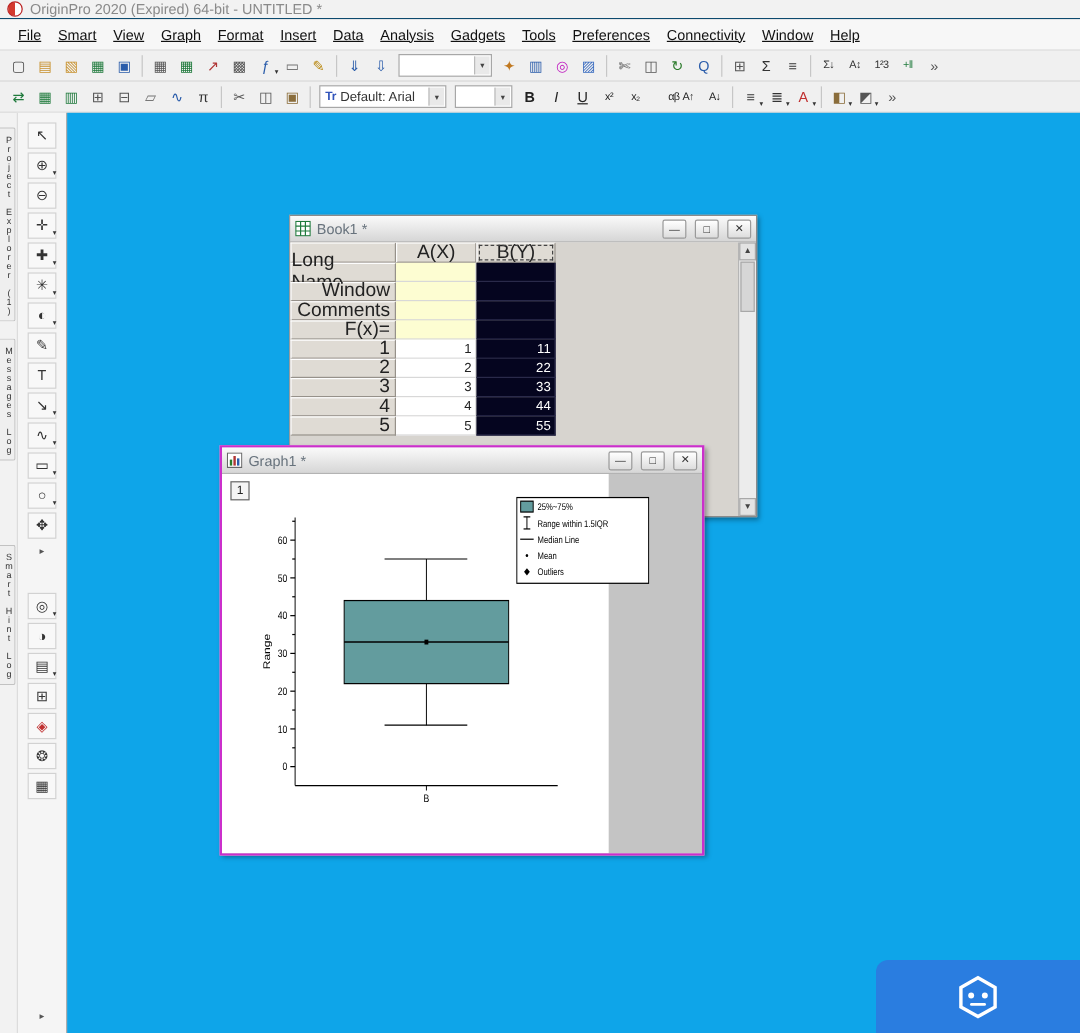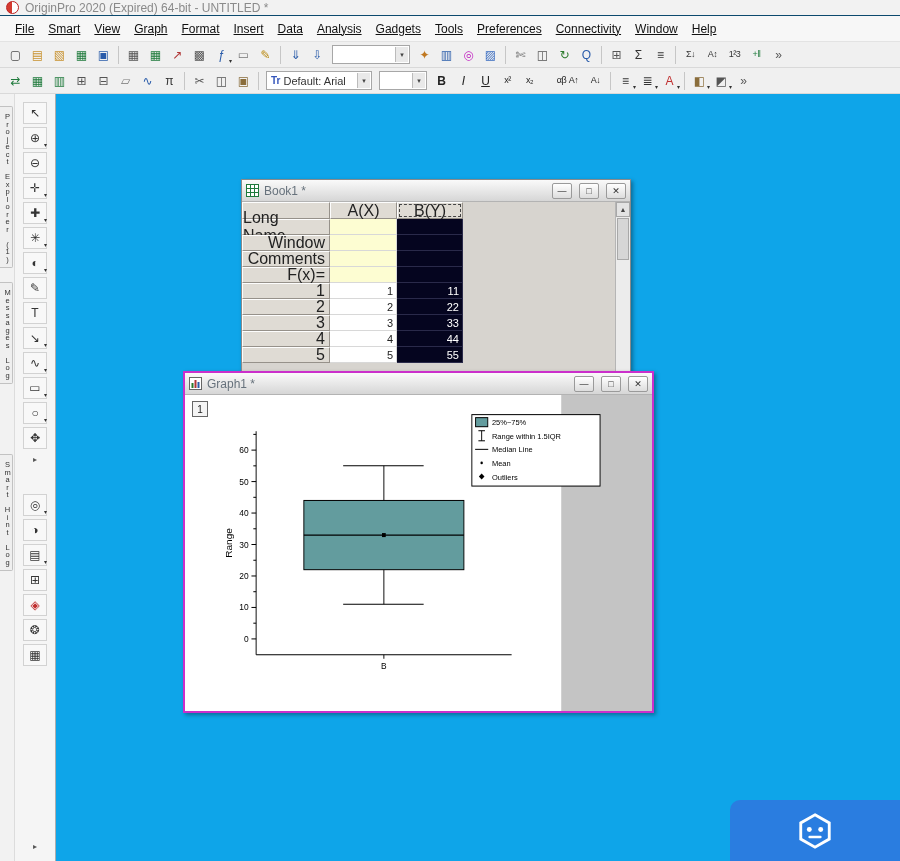--- a/index.html
+++ b/index.html
@@ -77,21 +77,21 @@
     display:flex;align-items:center;justify-content:flex-end;padding-right:3px;font-size:11px;flex:0 0 auto}
   .cell.label-cell{background:#fdfdd2}
   .cell.colB{width:66px}
   .cell.selected{background:#05051f;color:#fff;border-right:1px solid #2a2a4a;border-bottom:1px solid #2a2a4a}
   .vscroll{width:15px;background:#ececec;border-left:1px solid #b5b5b5;display:flex;flex-direction:column}
   .scroll-btn{height:15px;background:#e3e3e3;border:1px solid #a8a8a8;display:flex;align-items:center;
     justify-content:center;font-size:7px;color:#444;flex:0 0 auto}
   .scroll-btn.down{margin-top:auto}
   .scroll-thumb{height:42px;background:#d6d6d6;border:1px solid #a8a8a8;margin:1px;flex:0 0 auto}
 
-  #graph1{left:127px;top:277px;width:471px;height:342px;border:2px solid #cb2fcb;z-index:2}
+  #graph1{left:127px;top:277px;width:404px;height:342px;border:2px solid #cb2fcb;z-index:2}
   .graph-content{position:relative;height:calc(100% - 22px);background:#c4c4c4}
   .graph-content svg{position:absolute;left:0;top:0;width:100%;height:100%}
   .layer-badge{position:absolute;left:7px;top:6px;width:16px;height:16px;border:1px solid #666;
     background:#f4f4f4;font-size:10px;display:flex;align-items:center;justify-content:center;z-index:3}
 
   .mini-icon{width:13px;height:13px;flex:0 0 auto}
 
   
   .watermark{position:absolute;right:0;bottom:0;width:170px;height:61px;background:#2a7de0;
     border-radius:10px 0 0 0;display:flex;align-items:center;justify-content:center;gap:10px;z-index:5}

